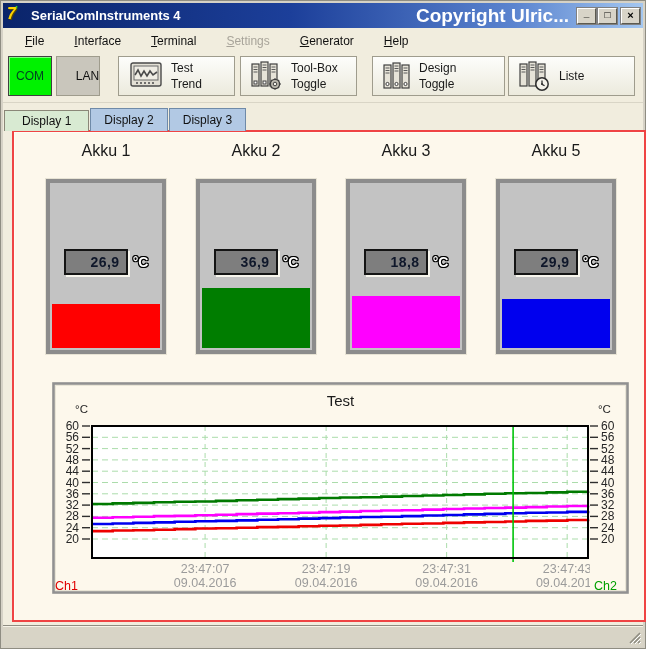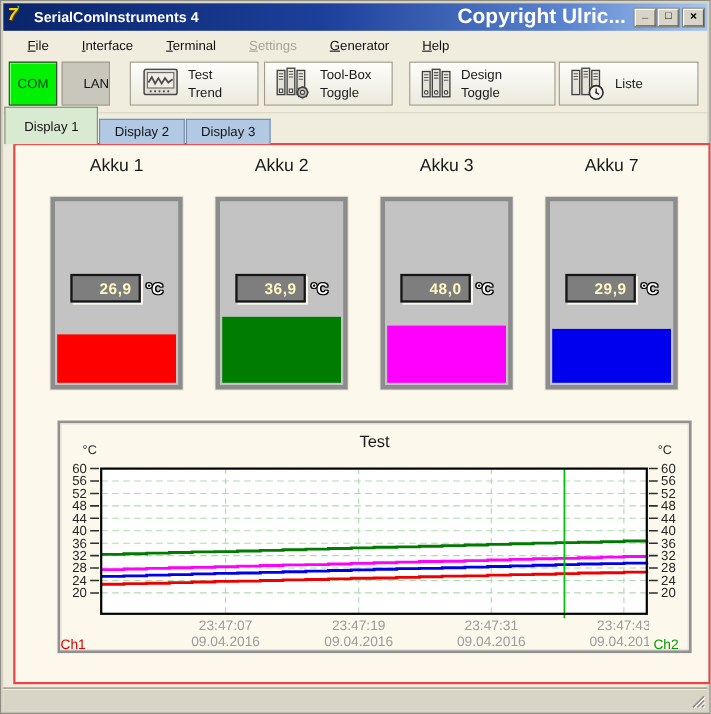--- a/index.html
+++ b/index.html
@@ -46,33 +46,33 @@
   .tb-stop{left:115px;width:117px;}
   .tb-toolbox{left:237px;width:117px;}
   .tb-design{left:369px;width:133px;}
   .tb-liste{left:505px;width:127px;}
   .tb-label{display:flex;flex-direction:column;justify-content:center;font-size:12px;line-height:16px;color:#1a1a1a;}
   .tb-icon{flex:0 0 auto;display:block;}
   
   .tabstrip{position:absolute;left:4px;top:104px;height:27px;display:flex;align-items:flex-end;z-index:3;}
   .tab{height:23px;padding:0 13px;display:flex;align-items:center;font-size:12px;color:#111;
     background:#b2c9e4;border:1px solid #6f8aa8;border-bottom:none;margin-right:1px;cursor:default;}
-  .tab.active{height:34px;background:#d8ead2;border:1px solid #8a8778;border-bottom:none;padding:0 17px;text-align:right;}
+  .tab.active{height:21px;background:#d8ead2;border:1px solid #8a8778;border-bottom:none;padding:0 17px;text-align:right;}
   
   .content{position:absolute;left:12px;top:130px;width:634px;height:492px;
     background:#fdf8ec;border:2px solid #ef4444;box-shadow:inset 1px 1px 0 #fffdf4;}
   
   .gauge{position:absolute;top:10px;width:120px;}
   .gauge-label{height:24px;text-align:center;font-size:16px;color:#1a1a1a;}
   .gauge-body{position:relative;margin-top:13px;width:120px;height:175px;border:4px solid #8c8c8c;background:#c3c3c3;box-shadow:0 0 0 1px #e7e3d4;}
   .gauge-fill{position:absolute;left:2px;right:2px;bottom:2px;}
   .gauge-readout{position:absolute;left:0;right:0;top:66px;display:flex;justify-content:center;align-items:center;gap:5px;}
   .gauge-value-box{display:flex;align-items:center;justify-content:flex-end;width:64px;height:26px;
     background:#7e7e7e;border:2px solid #141414;box-shadow:2px 2px 0 rgba(250,248,238,.95);
-    color:#fef9c3;font-size:14px;font-weight:bold;padding-right:6px;letter-spacing:.5px;}
+    color:#0f172a;font-size:14px;font-weight:bold;padding-right:6px;letter-spacing:.5px;}
   .gauge-unit{color:#fff;font-size:14px;font-weight:bold;
     text-shadow:-1px -1px 0 #000,1px -1px 0 #000,-1px 1px 0 #000,1px 1px 0 #000,0 1px 0 #000,0 -1px 0 #000,1px 0 0 #000,-1px 0 0 #000;}
   
   .trend-panel{position:absolute;left:38px;top:250px;width:577px;height:212px;}
   
   .statusbar{position:absolute;left:3px;top:625px;width:640px;height:21px;background:#d8d4c6;
     border-top:1px solid #8f8d82;box-shadow:inset 0 1px 0 #f6f3e8;}
   .grip{position:absolute;right:2px;bottom:2px;}
 </style>
 </head>
@@ -225,28 +225,28 @@
               <span class="gauge-unit">°C</span>
             </div>
           </div>
         </div>
         <div class="gauge" style="left: 332px;">
           <div class="gauge-label">Akku 3</div>
           <div class="gauge-body">
             <div class="gauge-fill" style="background: rgb(255, 0, 255); height: 52px;"></div>
             <div class="gauge-readout">
               <span class="gauge-value-box">
-                <span>48,0</span>
+                <span>18,8</span>
               </span>
               <span class="gauge-unit">°C</span>
             </div>
           </div>
         </div>
         <div class="gauge" style="left: 482px;">
-          <div class="gauge-label">Akku 7</div>
+          <div class="gauge-label">Akku 5</div>
           <div class="gauge-body">
             <div class="gauge-fill" style="background: rgb(0, 0, 238); height: 49px;"></div>
             <div class="gauge-readout">
               <span class="gauge-value-box">
                 <span>29,9</span>
               </span>
               <span class="gauge-unit">°C</span>
             </div>
           </div>
         </div>

